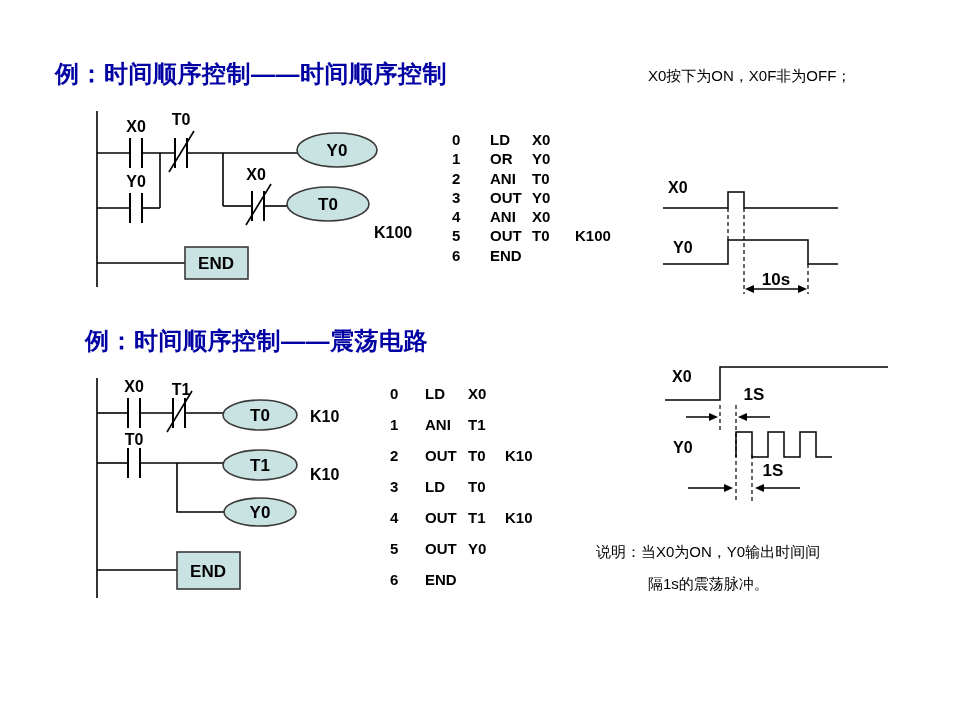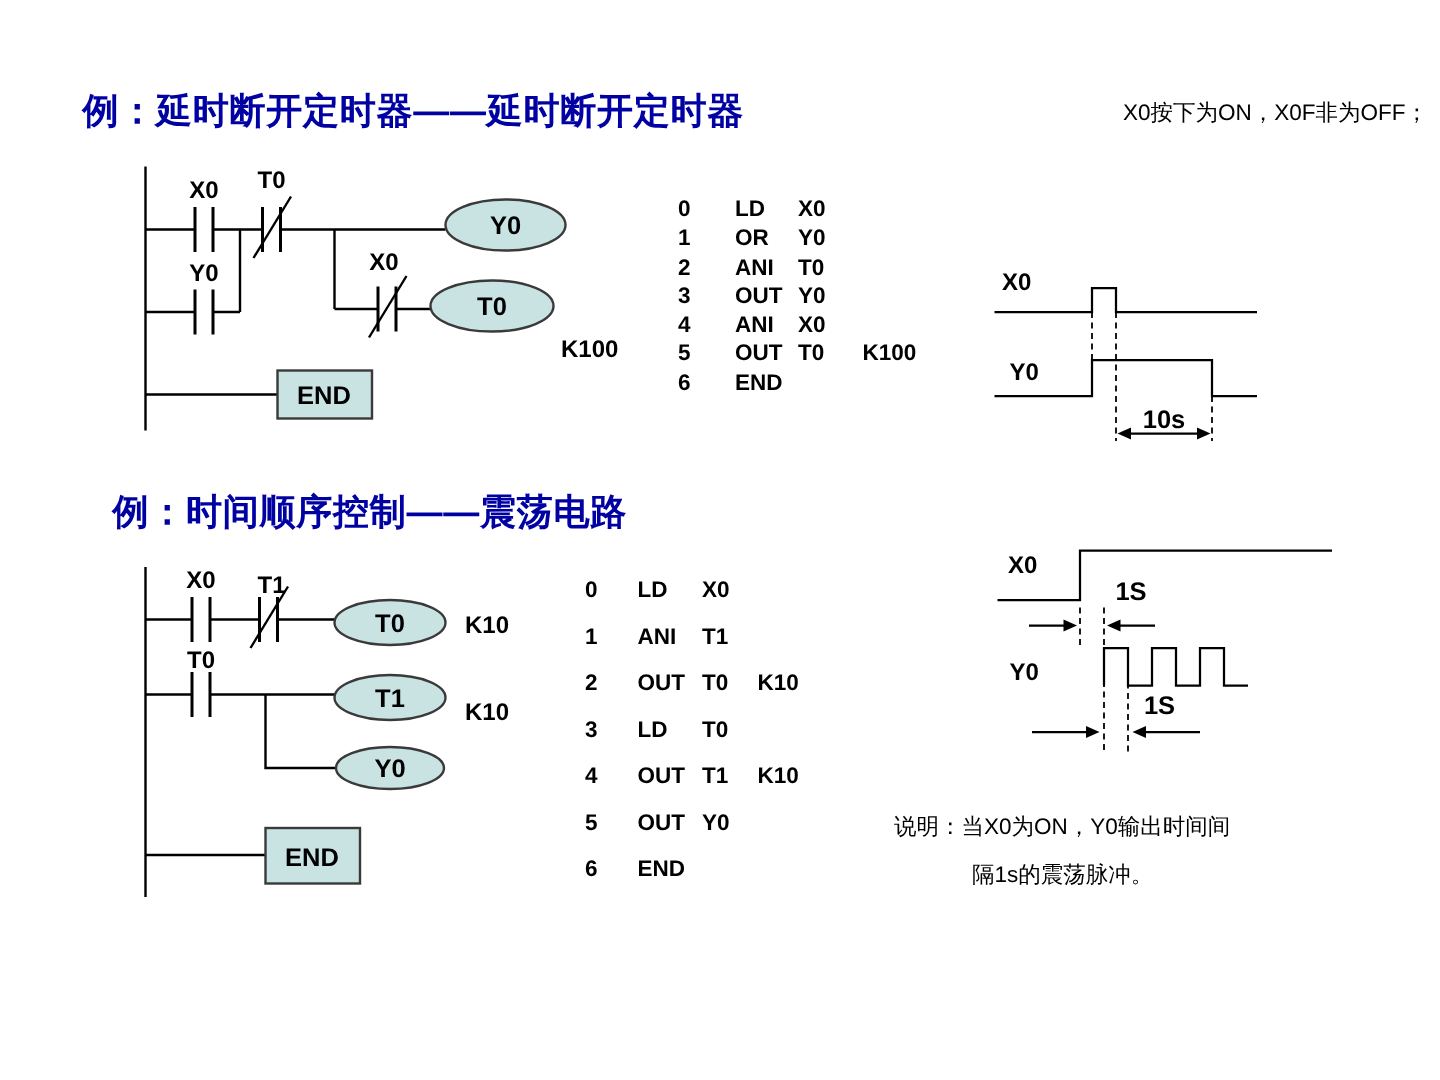--- a/index.html
+++ b/index.html
@@ -5,42 +5,42 @@
   html,body{margin:0;padding:0;}
   body{
     width:960px;height:720px;background:#ffffff;position:relative;
     font-family:"Liberation Sans","DejaVu Sans",sans-serif;overflow:hidden;
   }
   .abs{position:absolute;}
   .slide-title{
     font-weight:bold;font-size:24px;color:#0000A3;letter-spacing:0.5px;white-space:nowrap;
   }
   .note{font-size:15px;color:#000;line-height:28px;white-space:nowrap;}
-  .note .indent{padding-left:36px;text-align:right;}
+  .note .indent{padding-left:36px;}
   .note2{line-height:32px;}
   .note2 .indent2{padding-left:52px;}
   .prog{font-size:15px;font-weight:bold;color:#000;}
   .prog .row{display:flex;}
   .prog1 .row{line-height:19.3px;}
   .prog2 .row{line-height:31px;}
   .prog .c1{width:38px;}
   .prog .c2{width:42px;}
   .prog .c3{width:43px;}
   .prog2 .c1{width:35px;}
   .prog2 .c2{width:43px;}
   .prog2 .c3{width:37px;}
   svg text{font-family:"Liberation Sans","DejaVu Sans",sans-serif;font-weight:bold;fill:#000;}
   svg .lbl{font-size:16px;}
   svg .coil-lbl{font-size:17px;}
   svg line,svg path{stroke:#000;fill:none;}
 </style>
 </head>
 <body>
 
-<div class="abs slide-title" style="left:55px;top:58px;">例：延时断开定时器——延时断开定时器</div>
+<div class="abs slide-title" style="left:55px;top:58px;">例：时间顺序控制——时间顺序控制</div>
 
 <div class="abs note" style="left:612px;top:62px;width:340px;">
   <div class="indent">X0按下为ON，X0F非为OFF；</div>
 </div>
 
 <svg class="abs" style="left:72px;top:105px;" width="360" height="200" viewBox="0 0 360 200">
   <line x1="25" y1="6" x2="25" y2="182" stroke-width="1.6"></line>
 
   <path d="M25,48 H58" stroke-width="1.6"></path>
   <g stroke-width="2">
@@ -142,21 +142,21 @@
     <line x1="160" y1="102" x2="160" y2="132"></line>
   </g>
   <text class="coil-lbl" x="128" y="123" text-anchor="middle">10s</text>
   <g>
     <line x1="102" y1="127" x2="154" y2="127" stroke-width="1.5"></line>
     <polygon points="97,127 106,123 106,131" fill="#000" stroke="none"></polygon>
     <polygon points="159,127 150,123 150,131" fill="#000" stroke="none"></polygon>
   </g>
 </svg>
 
-<div class="abs slide-title" style="left:75px;top:325px;">例：时间顺序控制——震荡电路</div>
+<div class="abs slide-title" style="left:85px;top:325px;">例：时间顺序控制——震荡电路</div>
 
 <svg class="abs" style="left:72px;top:368px;" width="300" height="255" viewBox="0 0 300 255">
   <line x1="25" y1="10" x2="25" y2="230" stroke-width="1.6"></line>
 
   <path d="M25,45 H56" stroke-width="1.6"></path>
   <g stroke-width="2">
     <line x1="56" y1="30" x2="56" y2="60"></line>
       <line x1="68" y1="30" x2="68" y2="60"></line>
   </g>
   <text class="lbl" x="62" y="24" text-anchor="middle">X0</text>

